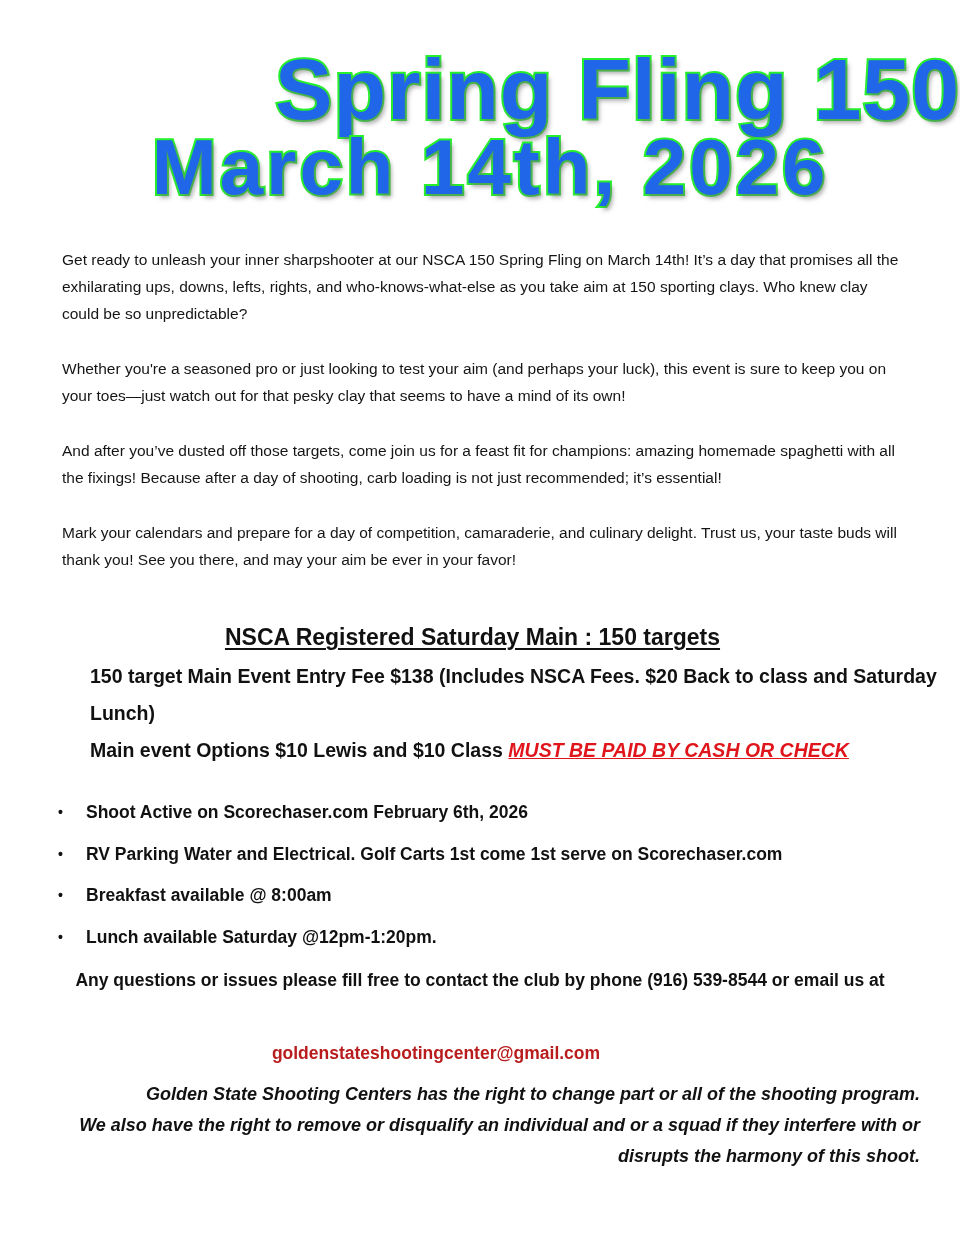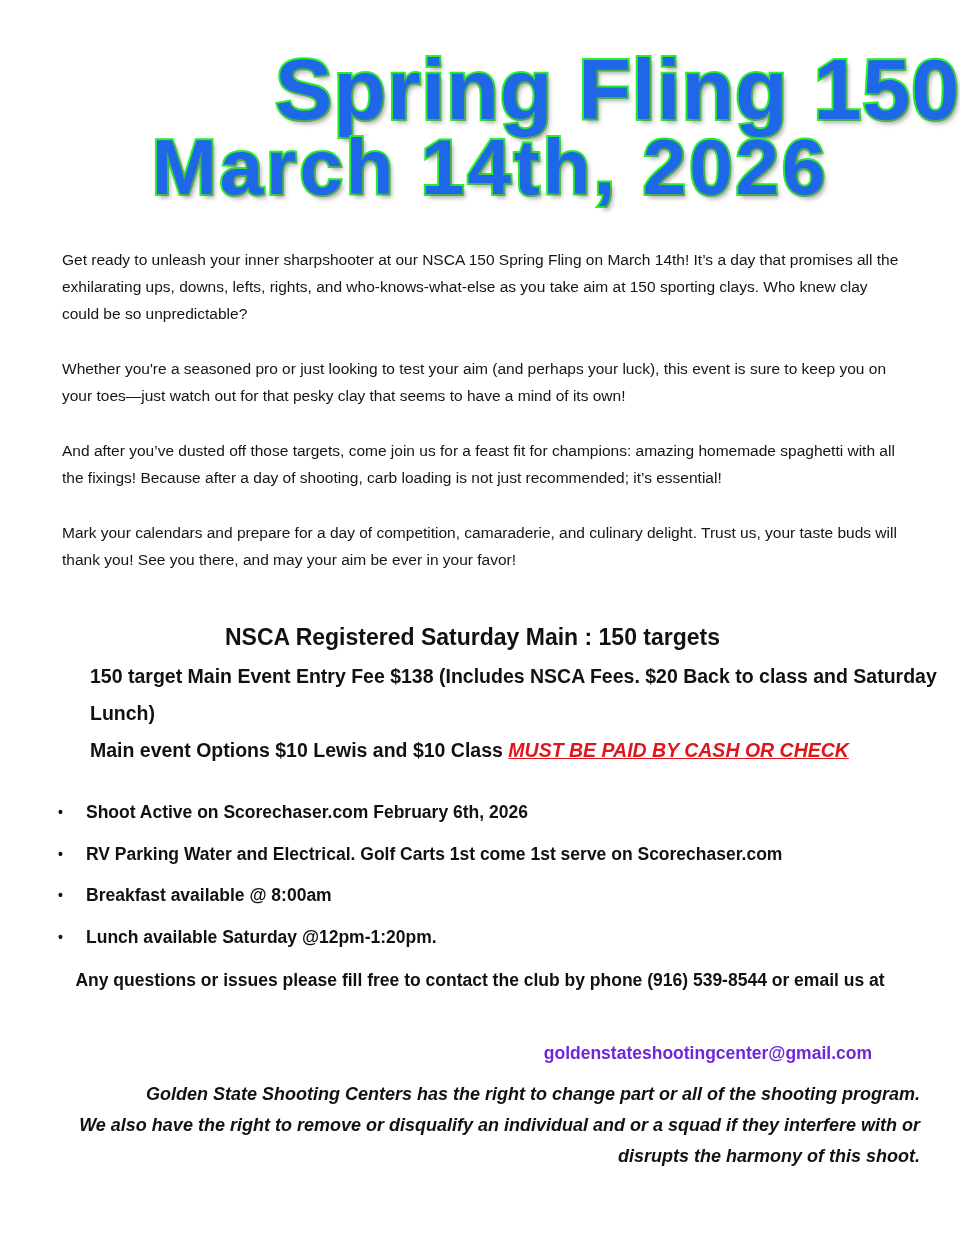--- a/index.html
+++ b/index.html
@@ -60,20 +60,21 @@
     }
     .section-heading {
       position: absolute;
       left: 0;
       top: 624px;
       width: 945px;
       text-align: center;
       font-family: "Liberation Sans", sans-serif;
       font-weight: bold;
       font-size: 23px;
+      text-decoration: underline;
       text-decoration-thickness: 2px;
       text-underline-offset: 3px;
       color: #111;
     }
     .fees {
       position: absolute;
       left: 58px;
       top: 658px;
       width: 860px;
       font-family: "Liberation Sans", sans-serif;
@@ -127,26 +128,26 @@
       font-size: 17.5px;
       line-height: 32px;
       color: #111;
     }
     .contact p { margin: 0; }
     .email {
       position: absolute;
       left: 0;
       top: 1038px;
       width: 872px;
-      text-align: right;
+      text-align: center;
       font-family: "Liberation Sans", sans-serif;
       font-weight: bold;
       font-size: 17.5px;
       line-height: 30px;
-      color: #6d28d9;
+      color: #b91c1c;
     }
     .disclaimer {
       position: absolute;
       left: 40px;
       top: 1079px;
       width: 880px;
       text-align: right;
       font-family: "Liberation Sans", sans-serif;
       font-weight: bold;
       font-style: italic;

